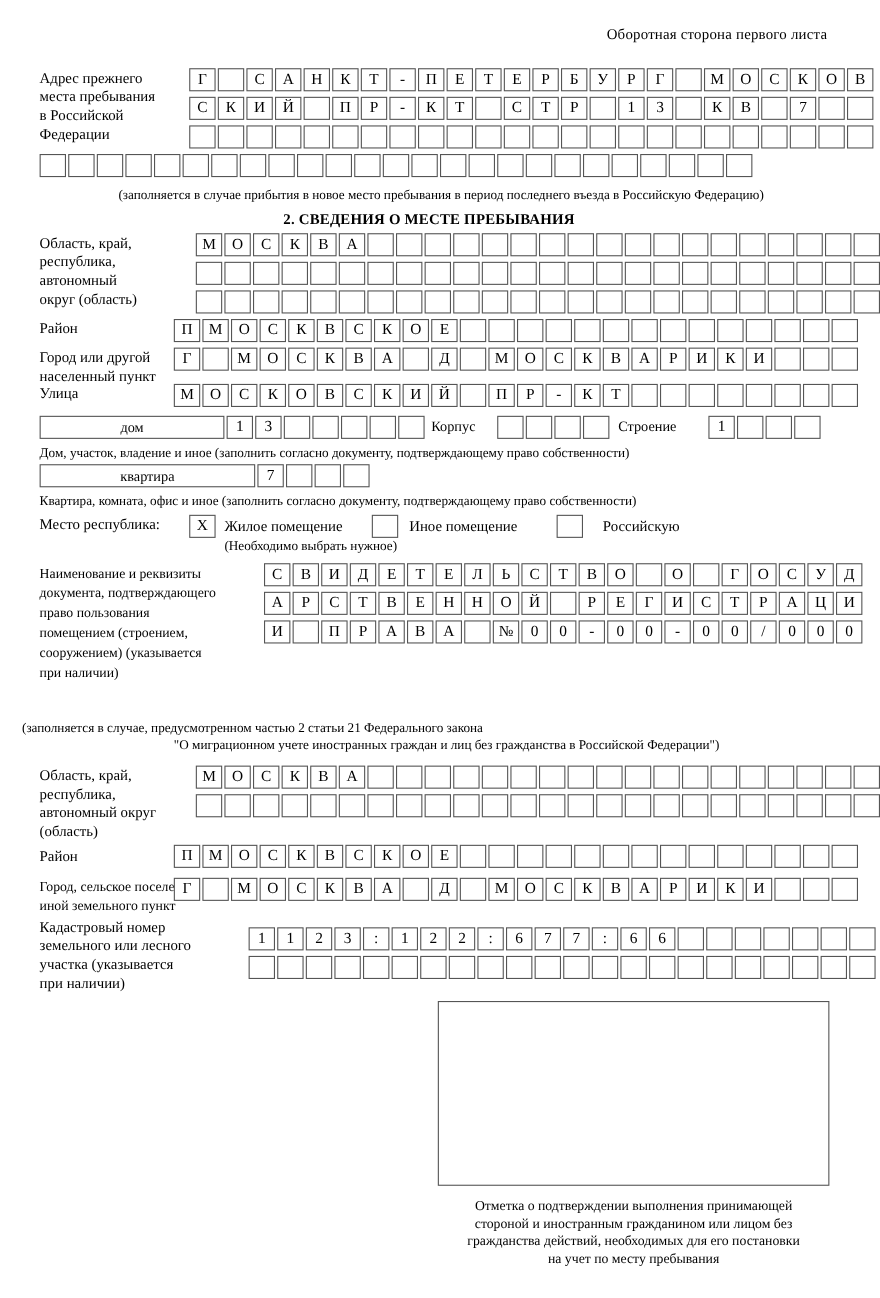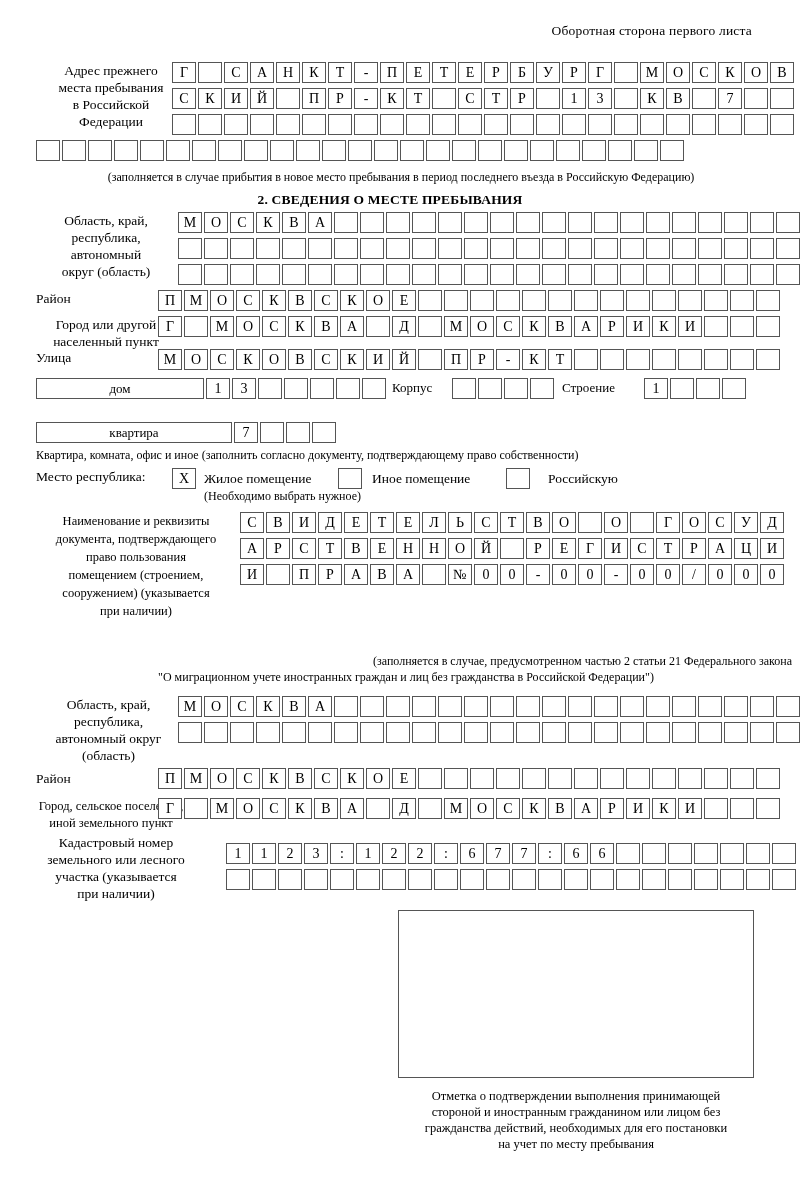--- a/index.html
+++ b/index.html
@@ -22,21 +22,20 @@
   }
   .abs { position: absolute; }
   .hdr-right {
     top: 22px; right: 48px;
     font-size: 13.5px;
     letter-spacing: 0.2px;
   }
   .label {
     font-size: 13.5px;
     line-height: 17px;
-    text-align: center;
   }
   .label.small { font-size: 12.5px; }
 
   
   .boxrow {
     position: absolute;
     display: flex;
   }
   .cell {
     width: 24px;
@@ -399,20 +398,21 @@
     <div class="cell"></div>
     <div class="cell"></div>
   </div>
   <div class="abs inline-label" style="top:380px; left:562px;">Строение</div>
   <div class="boxrow" style="top:378px; left:644px;">
     <div class="cell">1</div>
     <div class="cell"></div>
     <div class="cell"></div>
     <div class="cell"></div>
   </div>
+  <div class="abs note" style="top:404px; left:36px; width:740px;">Дом, участок, владение и иное (заполнить согласно документу, подтверждающему право собственности)</div>
 
   <div class="abs wide-field" style="top:422px; left:36px; width:196px;">квартира</div>
   <div class="boxrow" style="top:422px; left:234px;">
     <div class="cell">7</div>
     <div class="cell"></div>
     <div class="cell"></div>
     <div class="cell"></div>
   </div>
   <div class="abs note" style="top:448px; left:36px; width:740px;">Квартира, комната, офис и иное (заполнить согласно документу, подтверждающему право собственности)</div>
 
@@ -496,21 +496,21 @@
     <div class="cell">0</div>
     <div class="cell">-</div>
     <div class="cell">0</div>
     <div class="cell">0</div>
     <div class="cell">/</div>
     <div class="cell">0</div>
     <div class="cell">0</div>
     <div class="cell">0</div>
   </div>
 
-  <div class="abs note" style="top:654px; left:52px; width:740px; text-align:right;">(заполняется в случае, предусмотренном частью 2 статьи 21 Федерального закона</div>
+  <div class="abs note" style="top:654px; left:20px; width:740px; text-align:left;">(заполняется в случае, предусмотренном частью 2 статьи 21 Федерального закона</div>
   <div class="abs note" style="top:670px; left:36px; width:740px; text-align:center;">"О миграционном учете иностранных граждан и лиц без гражданства в Российской Федерации")</div>
 
   <div class="abs label" style="top:696px; left:36px; width:145px;">
     <div>Область, край,</div>
     <div>республика,</div>
     <div>автономный округ</div>
     <div>(область)</div>
   </div>
   <div class="boxrow" style="top:696px; left:178px;">
     <div class="cell">М</div>

